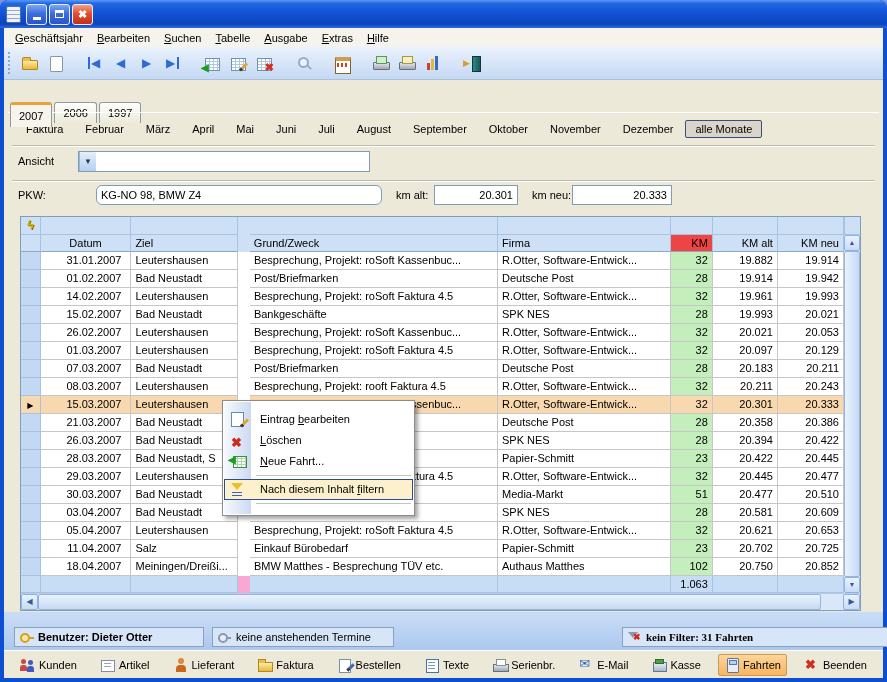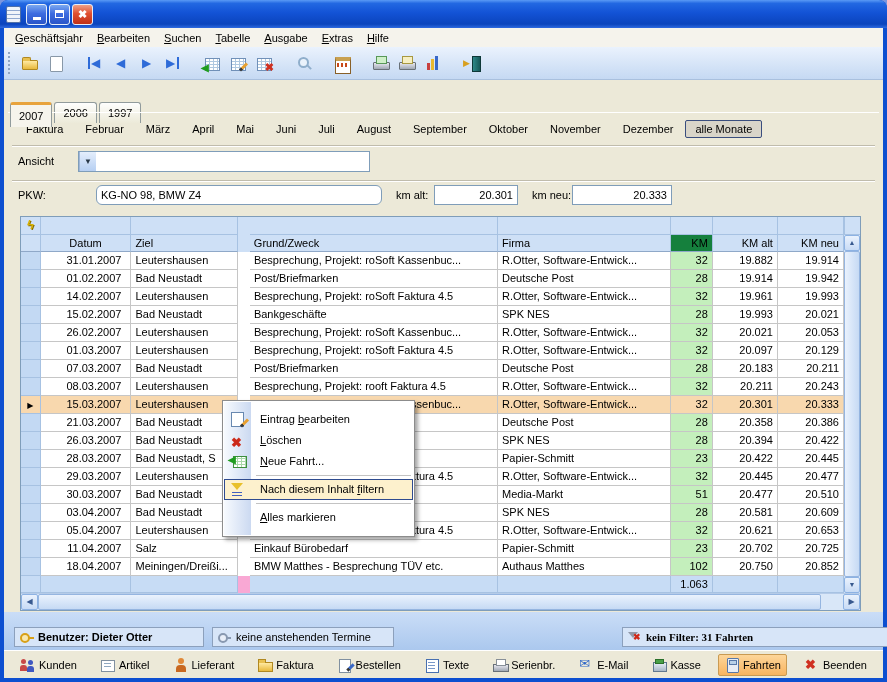--- a/index.html
+++ b/index.html
@@ -322,21 +322,21 @@
               <span class="cell c-km " style="background: rgb(206, 224, 246);"></span>
               <span class="cell c-kmalt"></span>
               <span class="cell c-kmneu"></span>
             </div>
             <div class="grow hdr">
               <span class="cell c-sel"></span>
               <span class="cell c-datum">Datum</span>
               <span class="cell c-ziel">Ziel</span>
               <span class="cell c-grund">Grund/Zweck</span>
               <span class="cell c-firma">Firma</span>
-              <span class="cell c-km" style="background: #15803d;">KM</span>
+              <span class="cell c-km" style="background: #ef4444;">KM</span>
               <span class="cell c-kmalt">KM alt</span>
               <span class="cell c-kmneu">KM neu</span>
             </div>
             <div class="grow">
               <span class="cell c-sel"></span>
               <span class="cell c-datum">31.01.2007</span>
               <span class="cell c-ziel">Leutershausen</span>
               <span class="cell c-grund">Besprechung, Projekt: roSoft Kassenbuc...</span>
               <span class="cell c-firma">R.Otter, Software-Entwick...</span>
               <span class="cell c-km">32</span>
@@ -603,16 +603,15 @@
   </div>
 
   <div class="cmenu">
     <div class="cmenu-gutter"></div>
   <div class="cmenu-item"><span class="micon mi-edit-entry-icon"></span><span class="cmenu-label">Eintrag <u>b</u>earbeiten</span></div>
       <div class="cmenu-item"><span class="micon mi-delete-icon"></span><span class="cmenu-label"><u>L</u>öschen</span></div>
       <div class="cmenu-item"><span class="micon mi-new-trip-icon"></span><span class="cmenu-label"><u>N</u>eue Fahrt...</span></div>
       <div class="menu-sep"></div>
       <div class="cmenu-item hot"><span class="micon mi-filter-icon"></span><span class="cmenu-label">Nach diesem Inhalt <u>f</u>iltern</span></div>
       <div class="menu-sep"></div>
-      <div class="cmenu-item"><span class="cmenu-label"><u>A</u>lles markieren</span></div>
     </div>
 
 </div>
 
 </body></html>

